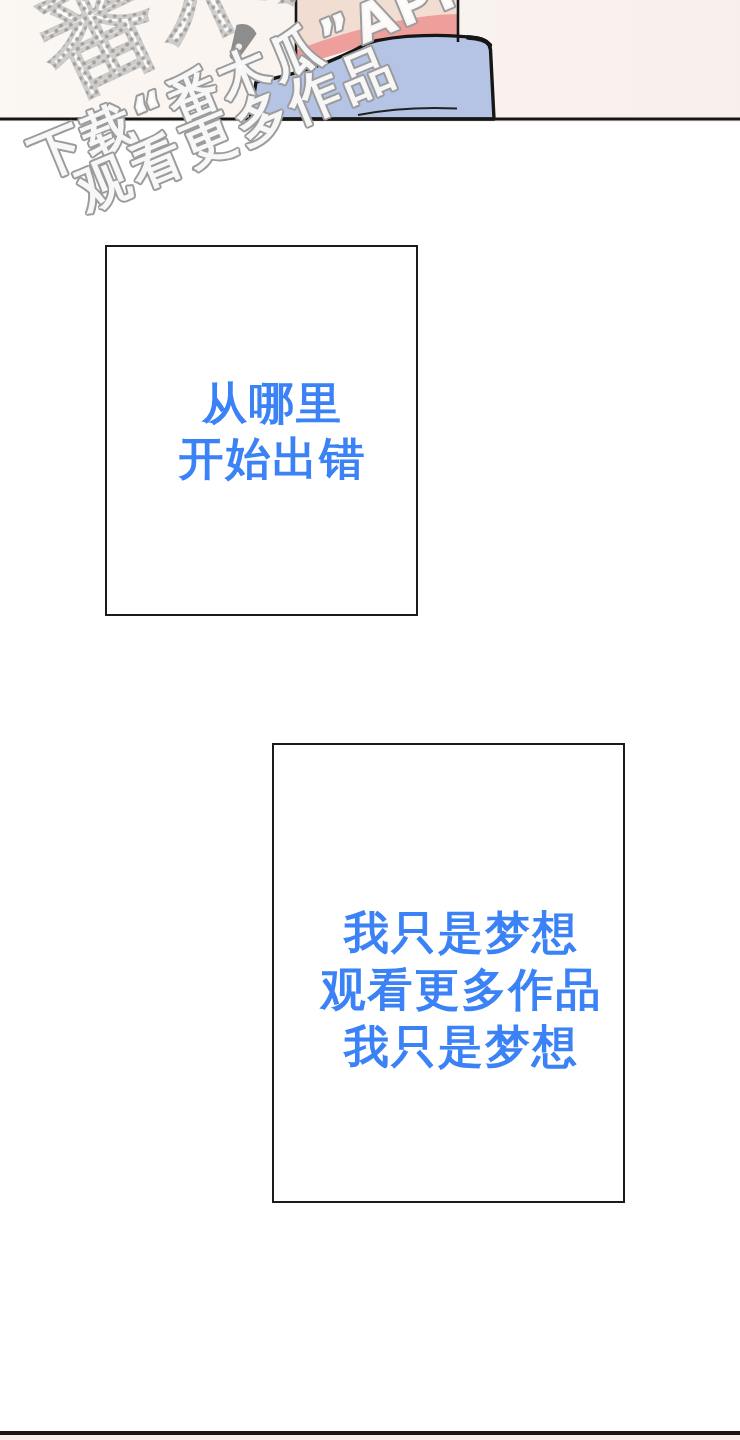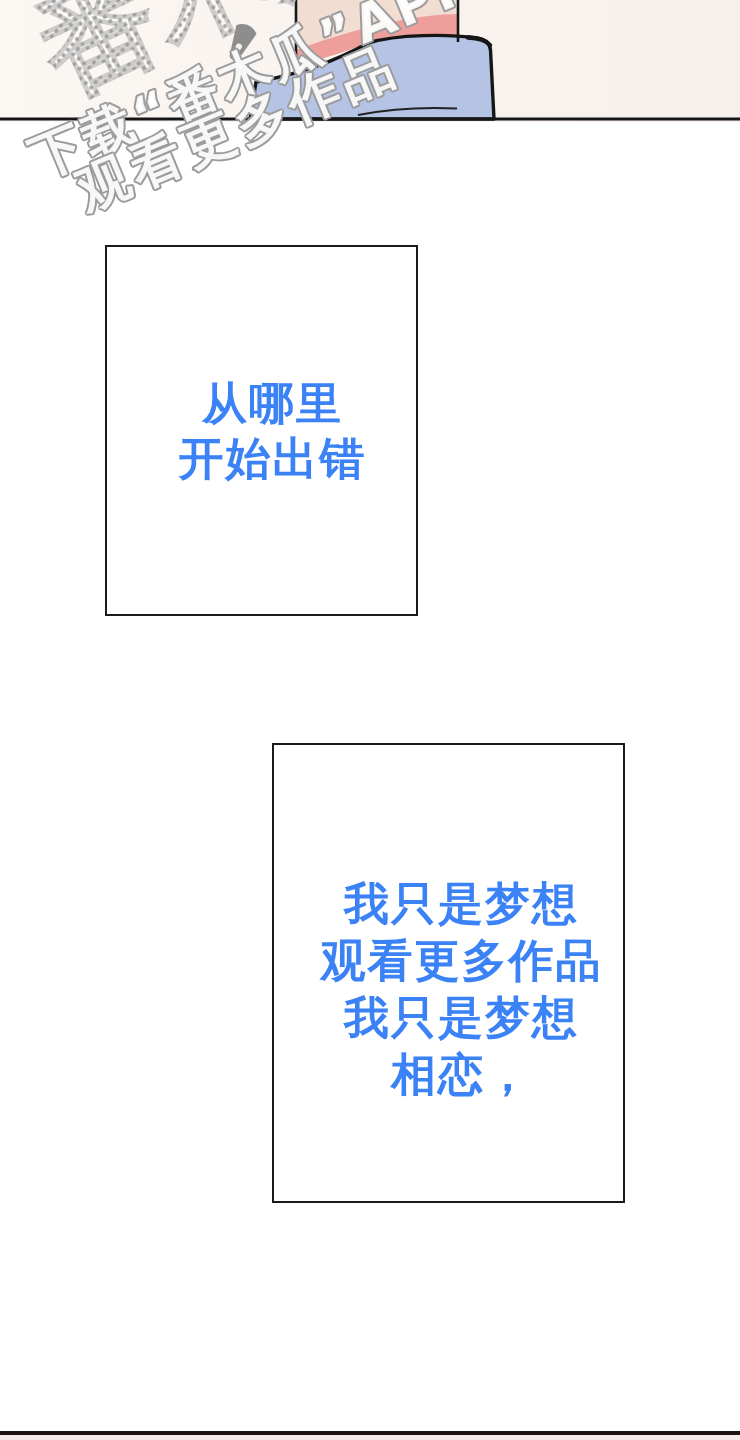--- a/index.html
+++ b/index.html
@@ -108,20 +108,19 @@
       <div>从哪里</div>
       <div>开始出错</div>
     </div>
   </div>
 
   <div class="nbox" id="narration-box-2">
     <div class="nbox-text">
       <div>我只是梦想</div>
       <div>观看更多作品</div>
       <div>我只是梦想</div>
-      <div>相恋，</div>
     </div>
   </div>
 
   <div id="bottom-strip"></div>
   <div id="bottom-border"></div>
 
 </div>
 
 </body></html>

